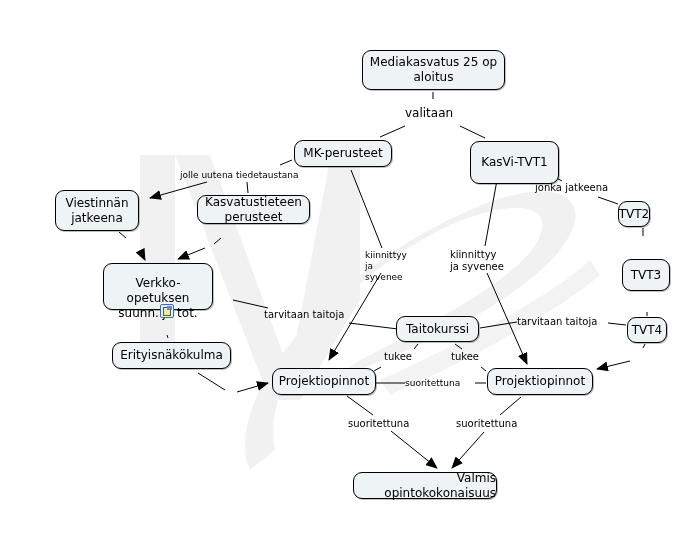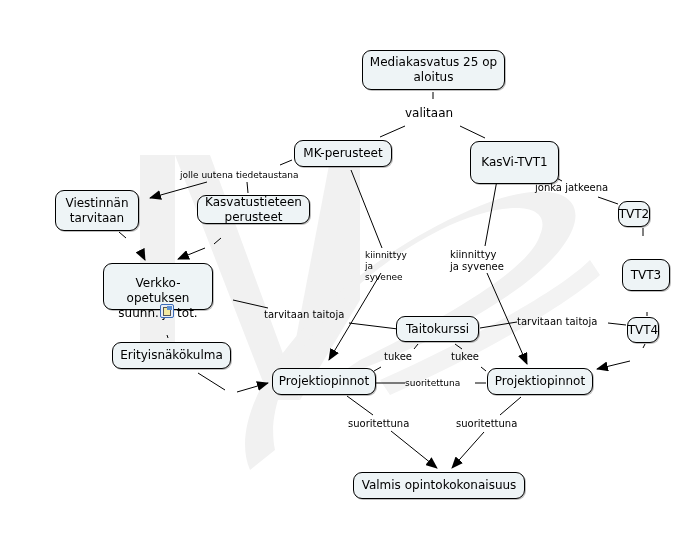--- a/index.html
+++ b/index.html
@@ -118,31 +118,31 @@
   <div class="lbl" style="left:451px;top:351px;width:36px;font-size:10px;">tukee</div>
   <div class="lbl small" style="left:405px;top:378px;width:70px;">suoritettuna</div>
   <div class="lbl small" style="left:348px;top:418px;width:66px;font-size:10px;">suoritettuna</div>
   <div class="lbl small" style="left:456px;top:418px;width:66px;font-size:10px;">suoritettuna</div>
 
   <div class="node" style="left:362px;top:50px;width:143px;height:40px;">Mediakasvatus 25 op
 aloitus</div>
   <div class="node" style="left:294px;top:140px;width:98px;height:27px;">MK-perusteet</div>
   <div class="node" style="left:470px;top:141px;width:89px;height:43px;">KasVi-TVT1</div>
   <div class="node" style="left:55px;top:190px;width:84px;height:41px;">Viestinnän
-tarvitaan</div>
+jatkeena</div>
   <div class="node" style="left:197px;top:195px;width:113px;height:29px;">Kasvatustieteen
 perusteet</div>
   <div class="node" style="left:103px;top:263px;width:110px;height:47px;justify-content:flex-start;padding-top:12px;">Verkko-opetuksen
 suunn. ja tot.</div>
   <div class="res-icon" style="left:160px;top:304px;">
     <div class="doc"></div>
       <div class="pic"></div>
   </div>
   <div class="node" style="left:112px;top:342px;width:119px;height:27px;">Erityisnäkökulma</div>
   <div class="node" style="left:396px;top:316px;width:83px;height:26px;">Taitokurssi</div>
   <div class="node" style="left:272px;top:368px;width:104px;height:27px;">Projektiopinnot</div>
   <div class="node" style="left:487px;top:368px;width:106px;height:27px;">Projektiopinnot</div>
-  <div class="node" style="left:353px;top:472px;width:172px;height:27px;text-align:right;">Valmis opintokokonaisuus</div>
+  <div class="node" style="left:353px;top:472px;width:144px;height:27px;text-align:right;">Valmis opintokokonaisuus</div>
   <div class="node" style="left:618px;top:201px;width:32px;height:26px;">TVT2</div>
   <div class="node" style="left:622px;top:259px;width:48px;height:32px;">TVT3</div>
-  <div class="node" style="left:627px;top:317px;width:32px;height:26px;">TVT4</div>
+  <div class="node" style="left:627px;top:317px;width:40px;height:26px;">TVT4</div>
 
 </div>
 
 </body></html>

